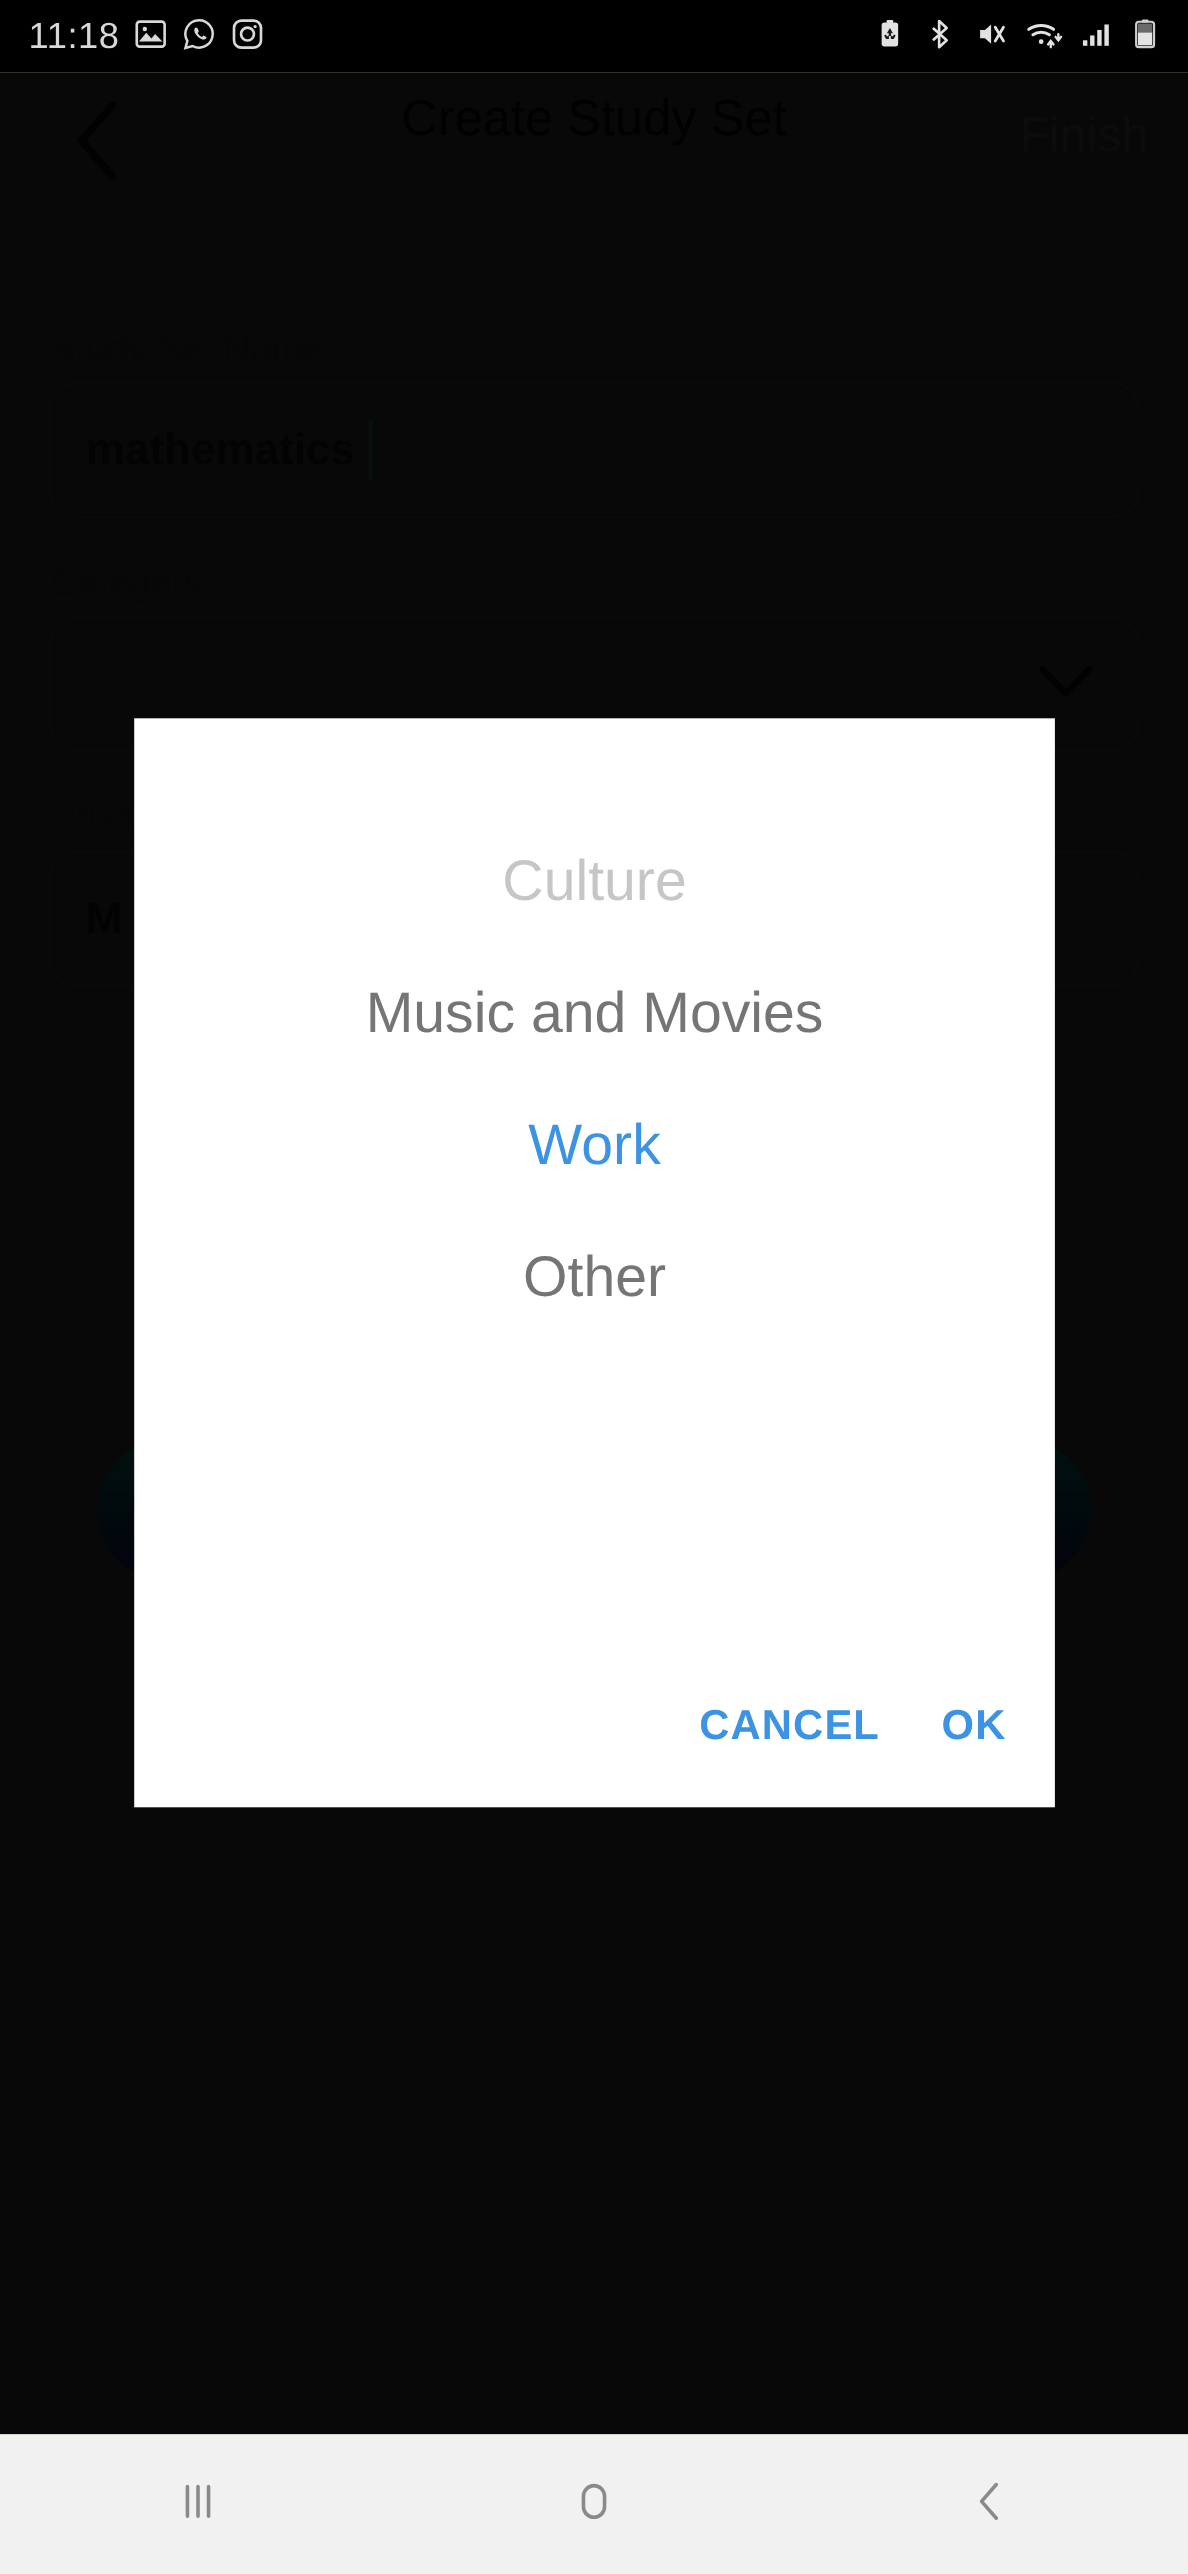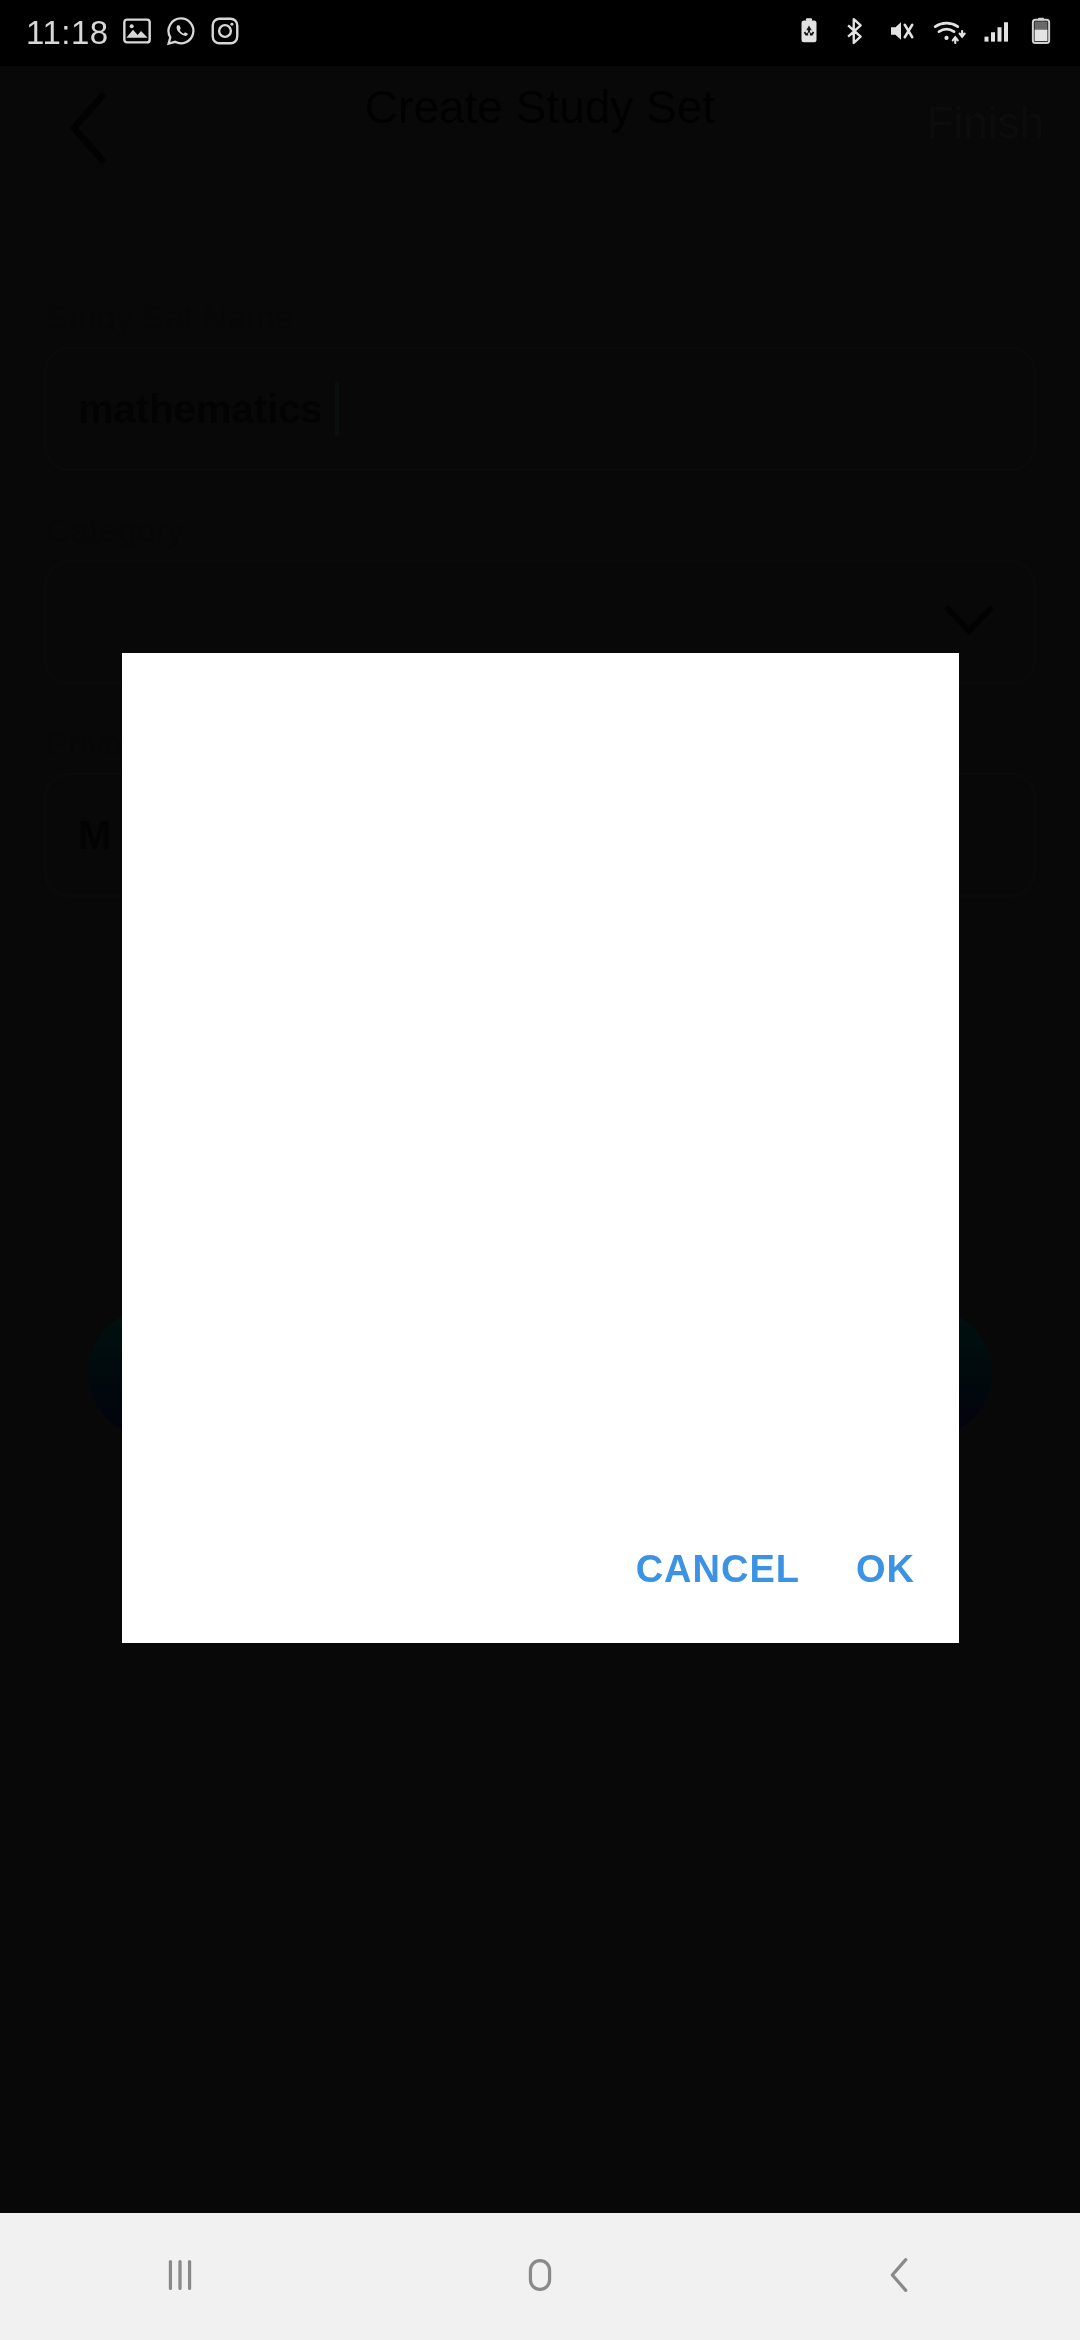--- a/index.html
+++ b/index.html
@@ -343,20 +343,26 @@
 
     <div id="add-phrases-button">
       <span id="add-phrases-label">Add Phrases</span>
     </div>
 
   </div>
 
   <div id="scrim"></div>
 
   <div id="category-dialog">
+    <div id="picker">
+      <div class="picker-item faded">Culture</div>
+      <div class="picker-item">Music and Movies</div>
+      <div class="picker-item selected">Work</div>
+      <div class="picker-item">Other</div>
+    </div>
     <div id="dialog-actions">
       <div class="dialog-action">CANCEL</div>
       <div class="dialog-action">OK</div>
     </div>
   </div>
 
   <div id="nav-bar">
     <div class="nav-btn">
       <span>
         <svg width="46" height="46" viewBox="0 0 24 24">

